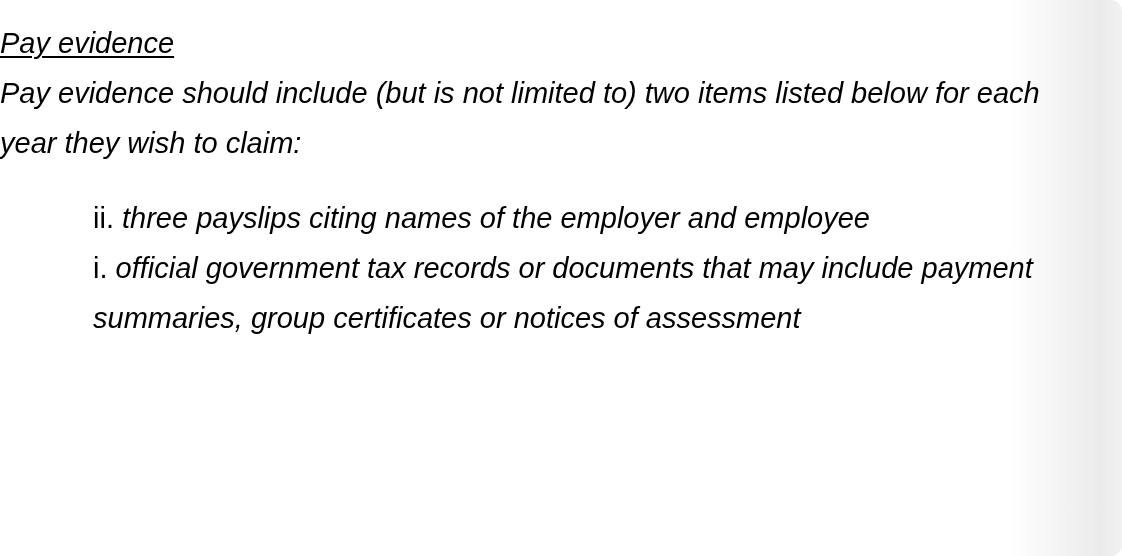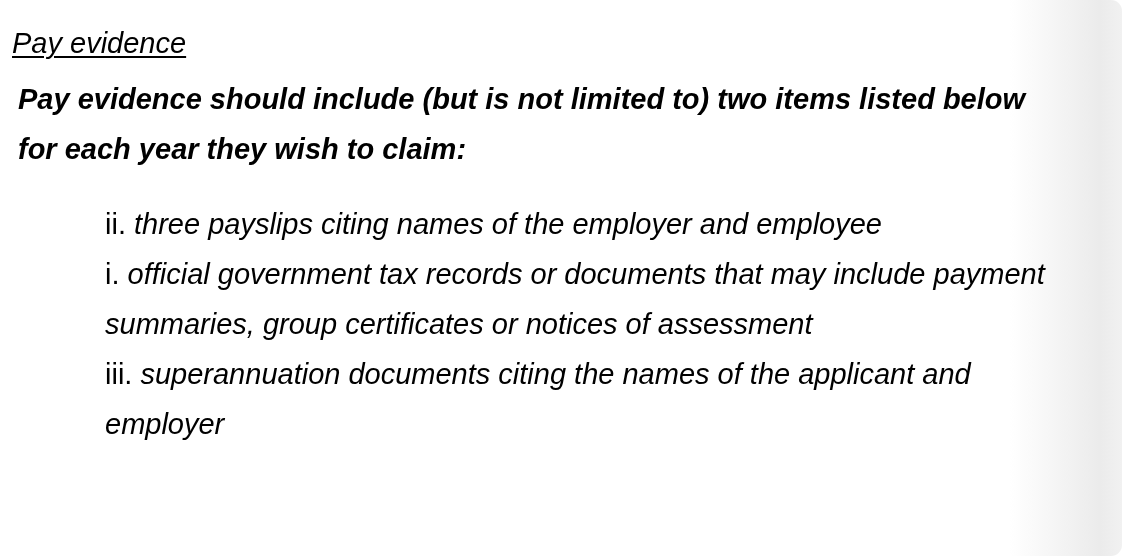--- a/index.html
+++ b/index.html
@@ -11,21 +11,21 @@
     height: 556px;
     overflow: hidden;
     font-family: "Liberation Sans", sans-serif;
     background: var(--bg, #ffffff);
   }
   .page {
     position: relative;
     box-sizing: border-box;
     width: 1122px;
     height: 556px;
-    padding: 18px 57px 0 12px;
+    padding: 18px 57px 0 0;
     color: var(--text, #000000);
     font-size: 29px;
     line-height: 50px;
     font-style: italic;
     
     background: linear-gradient(to right,
                 var(--bg, #ffffff) 0%,
                 var(--bg, #ffffff) 90%,
                 var(--edge, #ebebeb) 98%,
                 #f1f1f1 100%);
@@ -36,22 +36,21 @@
     font-size: 29px;
     font-weight: normal;
     line-height: 50px;
   }
   .heading .underlined {
     text-decoration: underline;
     text-decoration-thickness: 2px;
     text-underline-offset: 3px;
   }
   .intro {
-    margin: 6px;
-    font-weight: bold;
+    margin: 0;
   }
   .evidence-list {
     margin: 25px 0 0 93px;
     width: 960px;
   }
   .list-item {
     margin: 0;
   }
   .numeral {
     font-style: normal;
@@ -65,17 +64,16 @@
   <h2 class="heading"><span class="underlined">Pay evidence</span></h2>
 
   <p class="intro">Pay evidence should include (but is not limited to) two items listed below for each year they wish to claim:</p>
 
   <div class="evidence-list">
 
     <div class="list-item"><span class="numeral">ii.</span> <span>three payslips citing names of the employer and employee</span></div>
 
     <div class="list-item"><span class="numeral">i.</span> <span>official government tax records or documents that may include payment summaries, group certificates or notices of assessment</span></div>
 
-    <div class="list-item"><span class="numeral">iii.</span> <span>superannuation documents citing the names of the applicant and employer</span></div>
 
 
   </div>
 </div>
 
 </body></html>

